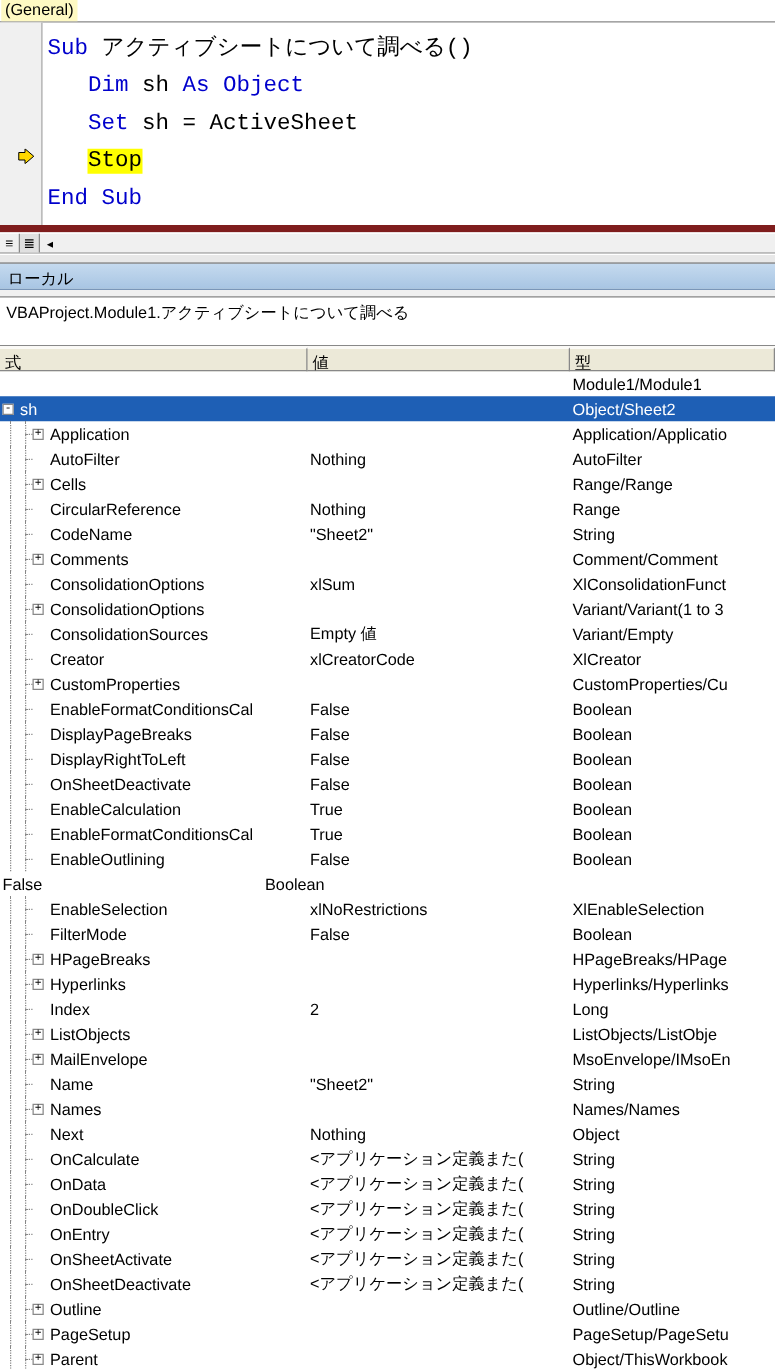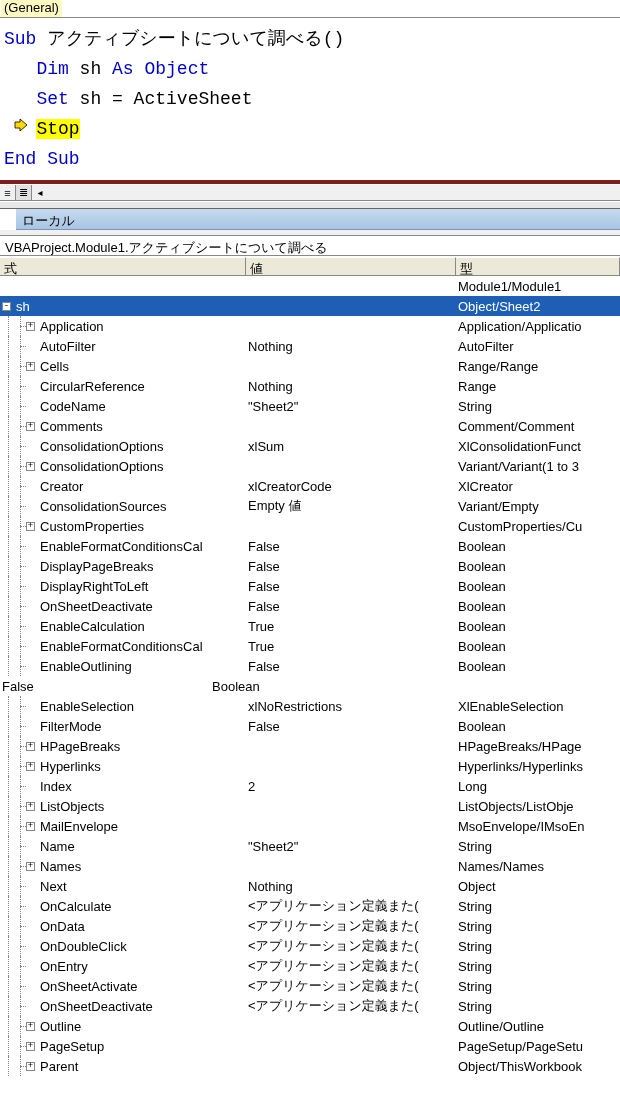--- a/index.html
+++ b/index.html
@@ -26,23 +26,22 @@
   }
   .dropdown-bar .dropdown {
     background: #fef9c3;
     font-size: 13px;
     padding: 0 3px;
   }
   
   
   .code-area {
     display: flex;
-    border-bottom: 4px solid #7f1d1d;
+    border-bottom: 6px solid #7f1d1d;
     min-height: 164px;
-    flex-direction: column;
   }
   .code-margin {
     width: 34px;
     border-right: 1px solid #aaa;
     background: #f0f0f0;
     position: relative;
   }
   .break-arrow {
     position: absolute;
     left: 14px;
@@ -105,36 +104,35 @@
     border-bottom: 1px solid #666;
   }
   
   
   .panel-title {
     background: linear-gradient(#c5daef, #a8c5e3);
     padding: 3px 6px;
     font-size: 13px;
     border-bottom: 1px solid #7a96b8;
     height: 21px;
-    margin-left: 16px;
   }
   
   
   .thin-divider {
     height: 6px;
     background: #f0f0f0;
     border-bottom: 1px solid #888;
   }
   
   
   .context-path {
     padding: 3px 5px;
     font-size: 13px;
     border-bottom: 1px solid #888;
-    height: 20px;
+    height: 39px;
   }
   
   
   .tbl-header {
     display: flex;
     background: #ece9d8;
     border-top: 1px solid #fff;
     height: 20px;
     font-size: 13px;
   }
@@ -402,43 +400,43 @@
         <div class="cell val"></div>
         <div class="cell type">Variant/Variant(1 to 3</div>
       </div>
       <div class="tbl-row">
         <div class="cell expr">
           <span class="tree-lines">
             <span class="vline"></span>
             <span class="branch"></span>
           </span>
           <span class="expander-spacer"></span>
+          <span class="prop-name">ConsolidationSources</span>
+        </div>
+        <div class="cell val">Empty 値</div>
+        <div class="cell type">Variant/Empty</div>
+      </div>
+      <div class="tbl-row">
+        <div class="cell expr">
+          <span class="tree-lines">
+            <span class="vline"></span>
+            <span class="branch"></span>
+          </span>
+          <span class="expander-spacer"></span>
           <span class="prop-name">Creator</span>
         </div>
         <div class="cell val">xlCreatorCode</div>
         <div class="cell type">XlCreator</div>
       </div>
       <div class="tbl-row">
         <div class="cell expr">
           <span class="tree-lines">
             <span class="vline"></span>
             <span class="branch"></span>
           </span>
-          <span class="expander-spacer"></span>
-          <span class="prop-name">ConsolidationSources</span>
-        </div>
-        <div class="cell val">Empty 値</div>
-        <div class="cell type">Variant/Empty</div>
-      </div>
-      <div class="tbl-row">
-        <div class="cell expr">
-          <span class="tree-lines">
-            <span class="vline"></span>
-            <span class="branch"></span>
-          </span>
           <span class="expander">+</span>
           <span class="prop-name">CustomProperties</span>
         </div>
         <div class="cell val"></div>
         <div class="cell type">CustomProperties/Cu</div>
       </div>
       <div class="tbl-row">
         <div class="cell expr">
           <span class="tree-lines">
             <span class="vline"></span>

